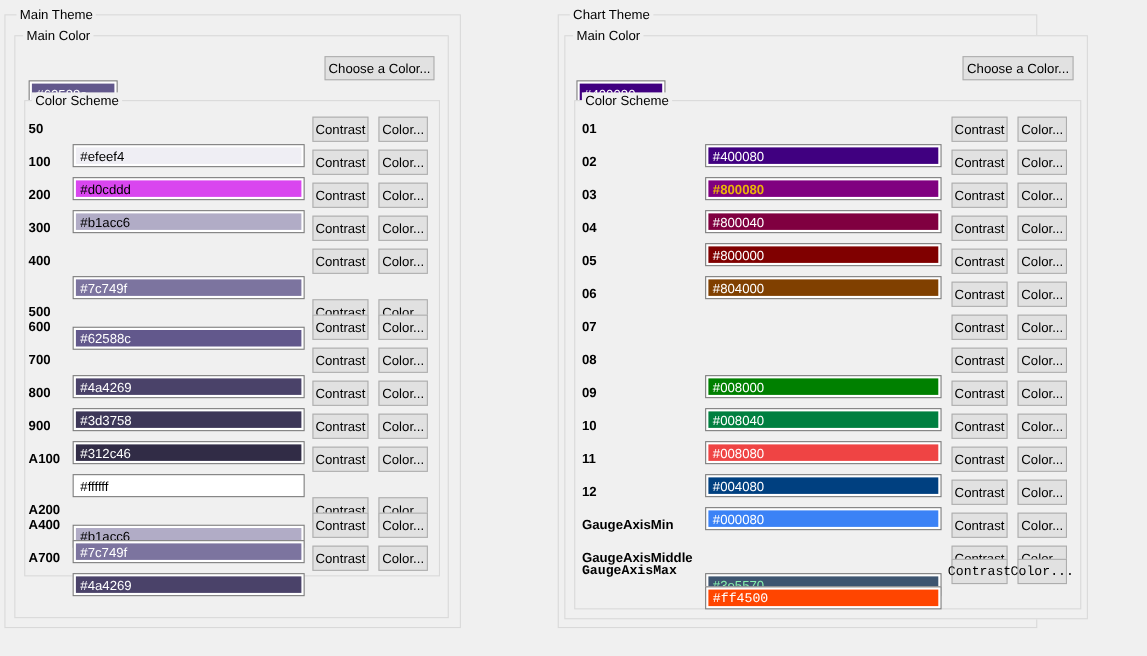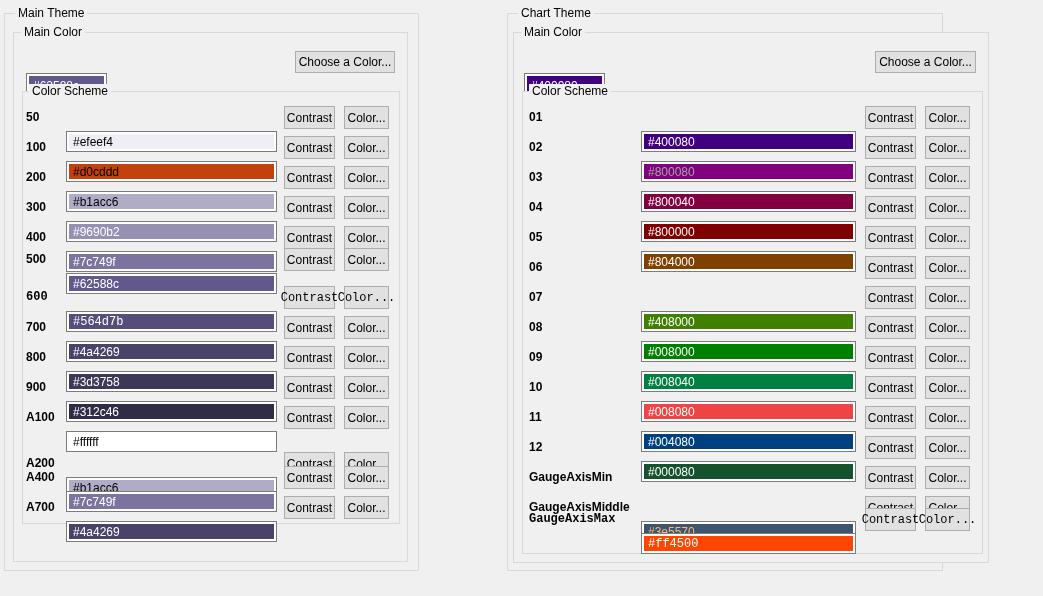--- a/index.html
+++ b/index.html
@@ -91,62 +91,56 @@
             <span class="row-label">50</span>
             <div class="hexfield">
               <div class="fill" style="background: rgb(239, 238, 244); color: rgb(0, 0, 0);">#efeef4</div>
             </div>
             <button class="btn btn-contrast">Contrast</button>
             <button class="btn btn-color">Color...</button>
           </div>
           <div class="scheme-row" style="top: 44px;">
             <span class="row-label">100</span>
             <div class="hexfield">
-              <div class="fill" style="background: #c2410c; color: rgb(0, 0, 0);">#d0cddd</div>
+              <div class="fill" style="background: #d946ef; color: rgb(0, 0, 0);">#d0cddd</div>
             </div>
             <button class="btn btn-contrast">Contrast</button>
             <button class="btn btn-color">Color...</button>
           </div>
           <div class="scheme-row" style="top: 74px;">
             <span class="row-label">200</span>
             <div class="hexfield">
               <div class="fill" style="background: rgb(177, 172, 198); color: rgb(0, 0, 0);">#b1acc6</div>
             </div>
             <button class="btn btn-contrast">Contrast</button>
             <button class="btn btn-color">Color...</button>
           </div>
           <div class="scheme-row" style="top: 104px;">
             <span class="row-label">300</span>
-            <div class="hexfield">
-              <div class="fill" style="background: rgb(150, 144, 178); color: rgb(255, 255, 255);">#9690b2</div>
-            </div>
             <button class="btn btn-contrast">Contrast</button>
             <button class="btn btn-color">Color...</button>
           </div>
           <div class="scheme-row" style="top: 134px;">
             <span class="row-label">400</span>
             <div class="hexfield">
               <div class="fill" style="background: rgb(124, 116, 159); color: rgb(255, 255, 255);">#7c749f</div>
             </div>
             <button class="btn btn-contrast">Contrast</button>
             <button class="btn btn-color">Color...</button>
           </div>
-          <div class="scheme-row" style="top: 156px;">
+          <div class="scheme-row" style="top: 180px;">
             <span class="row-label">500</span>
             <div class="hexfield">
               <div class="fill" style="background: rgb(98, 88, 140); color: rgb(255, 255, 255);">#62588c</div>
             </div>
             <button class="btn btn-contrast">Contrast</button>
             <button class="btn btn-color">Color...</button>
           </div>
-          <div class="scheme-row" style="top: 194px; font-family: Liberation Mono, monospace;">
+          <div class="scheme-row" style="top: 194px;">
             <span class="row-label">600</span>
-            <div class="hexfield">
-              <div class="fill" style="background: rgb(86, 77, 123); color: rgb(255, 255, 255);">#564d7b</div>
-            </div>
             <button class="btn btn-contrast">Contrast</button>
             <button class="btn btn-color">Color...</button>
           </div>
           <div class="scheme-row" style="top: 224px;">
             <span class="row-label">700</span>
             <div class="hexfield">
               <div class="fill" style="background: rgb(74, 66, 105); color: rgb(255, 255, 255);">#4a4269</div>
             </div>
             <button class="btn btn-contrast">Contrast</button>
             <button class="btn btn-color">Color...</button>
@@ -223,21 +217,21 @@
             <span class="row-label">01</span>
             <div class="hexfield">
               <div class="fill" style="background: rgb(64, 0, 128); color: rgb(255, 255, 255);">#400080</div>
             </div>
             <button class="btn btn-contrast">Contrast</button>
             <button class="btn btn-color">Color...</button>
           </div>
           <div class="scheme-row" style="top: 44px;">
             <span class="row-label">02</span>
             <div class="hexfield">
-              <div class="fill" style="background: rgb(128, 0, 128); color: #a3a3a3;">#800080</div>
+              <div class="fill" style="background: rgb(128, 0, 128); color: #eab308; font-weight: bold;">#800080</div>
             </div>
             <button class="btn btn-contrast">Contrast</button>
             <button class="btn btn-color">Color...</button>
           </div>
           <div class="scheme-row" style="top: 74px;">
             <span class="row-label">03</span>
             <div class="hexfield">
               <div class="fill" style="background: rgb(128, 0, 64); color: rgb(255, 255, 255);">#800040</div>
             </div>
             <button class="btn btn-contrast">Contrast</button>
@@ -259,23 +253,20 @@
             <button class="btn btn-contrast">Contrast</button>
             <button class="btn btn-color">Color...</button>
           </div>
           <div class="scheme-row" style="top: 164px;">
             <span class="row-label">06</span>
             <button class="btn btn-contrast">Contrast</button>
             <button class="btn btn-color">Color...</button>
           </div>
           <div class="scheme-row" style="top: 194px;">
             <span class="row-label">07</span>
-            <div class="hexfield">
-              <div class="fill" style="background: rgb(64, 128, 0); color: rgb(255, 255, 255);">#408000</div>
-            </div>
             <button class="btn btn-contrast">Contrast</button>
             <button class="btn btn-color">Color...</button>
           </div>
           <div class="scheme-row" style="top: 224px;">
             <span class="row-label">08</span>
             <div class="hexfield">
               <div class="fill" style="background: rgb(0, 128, 0); color: rgb(255, 255, 255);">#008000</div>
             </div>
             <button class="btn btn-contrast">Contrast</button>
             <button class="btn btn-color">Color...</button>
@@ -300,34 +291,34 @@
             <span class="row-label">11</span>
             <div class="hexfield">
               <div class="fill" style="background: rgb(0, 64, 128); color: rgb(255, 255, 255);">#004080</div>
             </div>
             <button class="btn btn-contrast">Contrast</button>
             <button class="btn btn-color">Color...</button>
           </div>
           <div class="scheme-row" style="top: 344px;">
             <span class="row-label">12</span>
             <div class="hexfield">
-              <div class="fill" style="background: #14532d; color: rgb(255, 255, 255);">#000080</div>
+              <div class="fill" style="background: #3b82f6; color: rgb(255, 255, 255);">#000080</div>
             </div>
             <button class="btn btn-contrast">Contrast</button>
             <button class="btn btn-color">Color...</button>
           </div>
           <div class="scheme-row" style="top: 374px;">
             <span class="row-label">GaugeAxisMin</span>
             <button class="btn btn-contrast">Contrast</button>
             <button class="btn btn-color">Color...</button>
           </div>
           <div class="scheme-row" style="top: 404px;">
             <span class="row-label">GaugeAxisMiddle</span>
             <div class="hexfield">
-              <div class="fill" style="background: rgb(62, 85, 112); color: #fdba74;">#3e5570</div>
+              <div class="fill" style="background: rgb(62, 85, 112); color: #86efac;">#3e5570</div>
             </div>
             <button class="btn btn-contrast">Contrast</button>
             <button class="btn btn-color">Color...</button>
           </div>
           <div class="scheme-row" style="top: 416px; font-family: Liberation Mono, monospace;">
             <span class="row-label">GaugeAxisMax</span>
             <div class="hexfield">
               <div class="fill" style="background: rgb(255, 69, 0); color: rgb(255, 255, 255); text-align: right;">#ff4500</div>
             </div>
             <button class="btn btn-contrast">Contrast</button>

